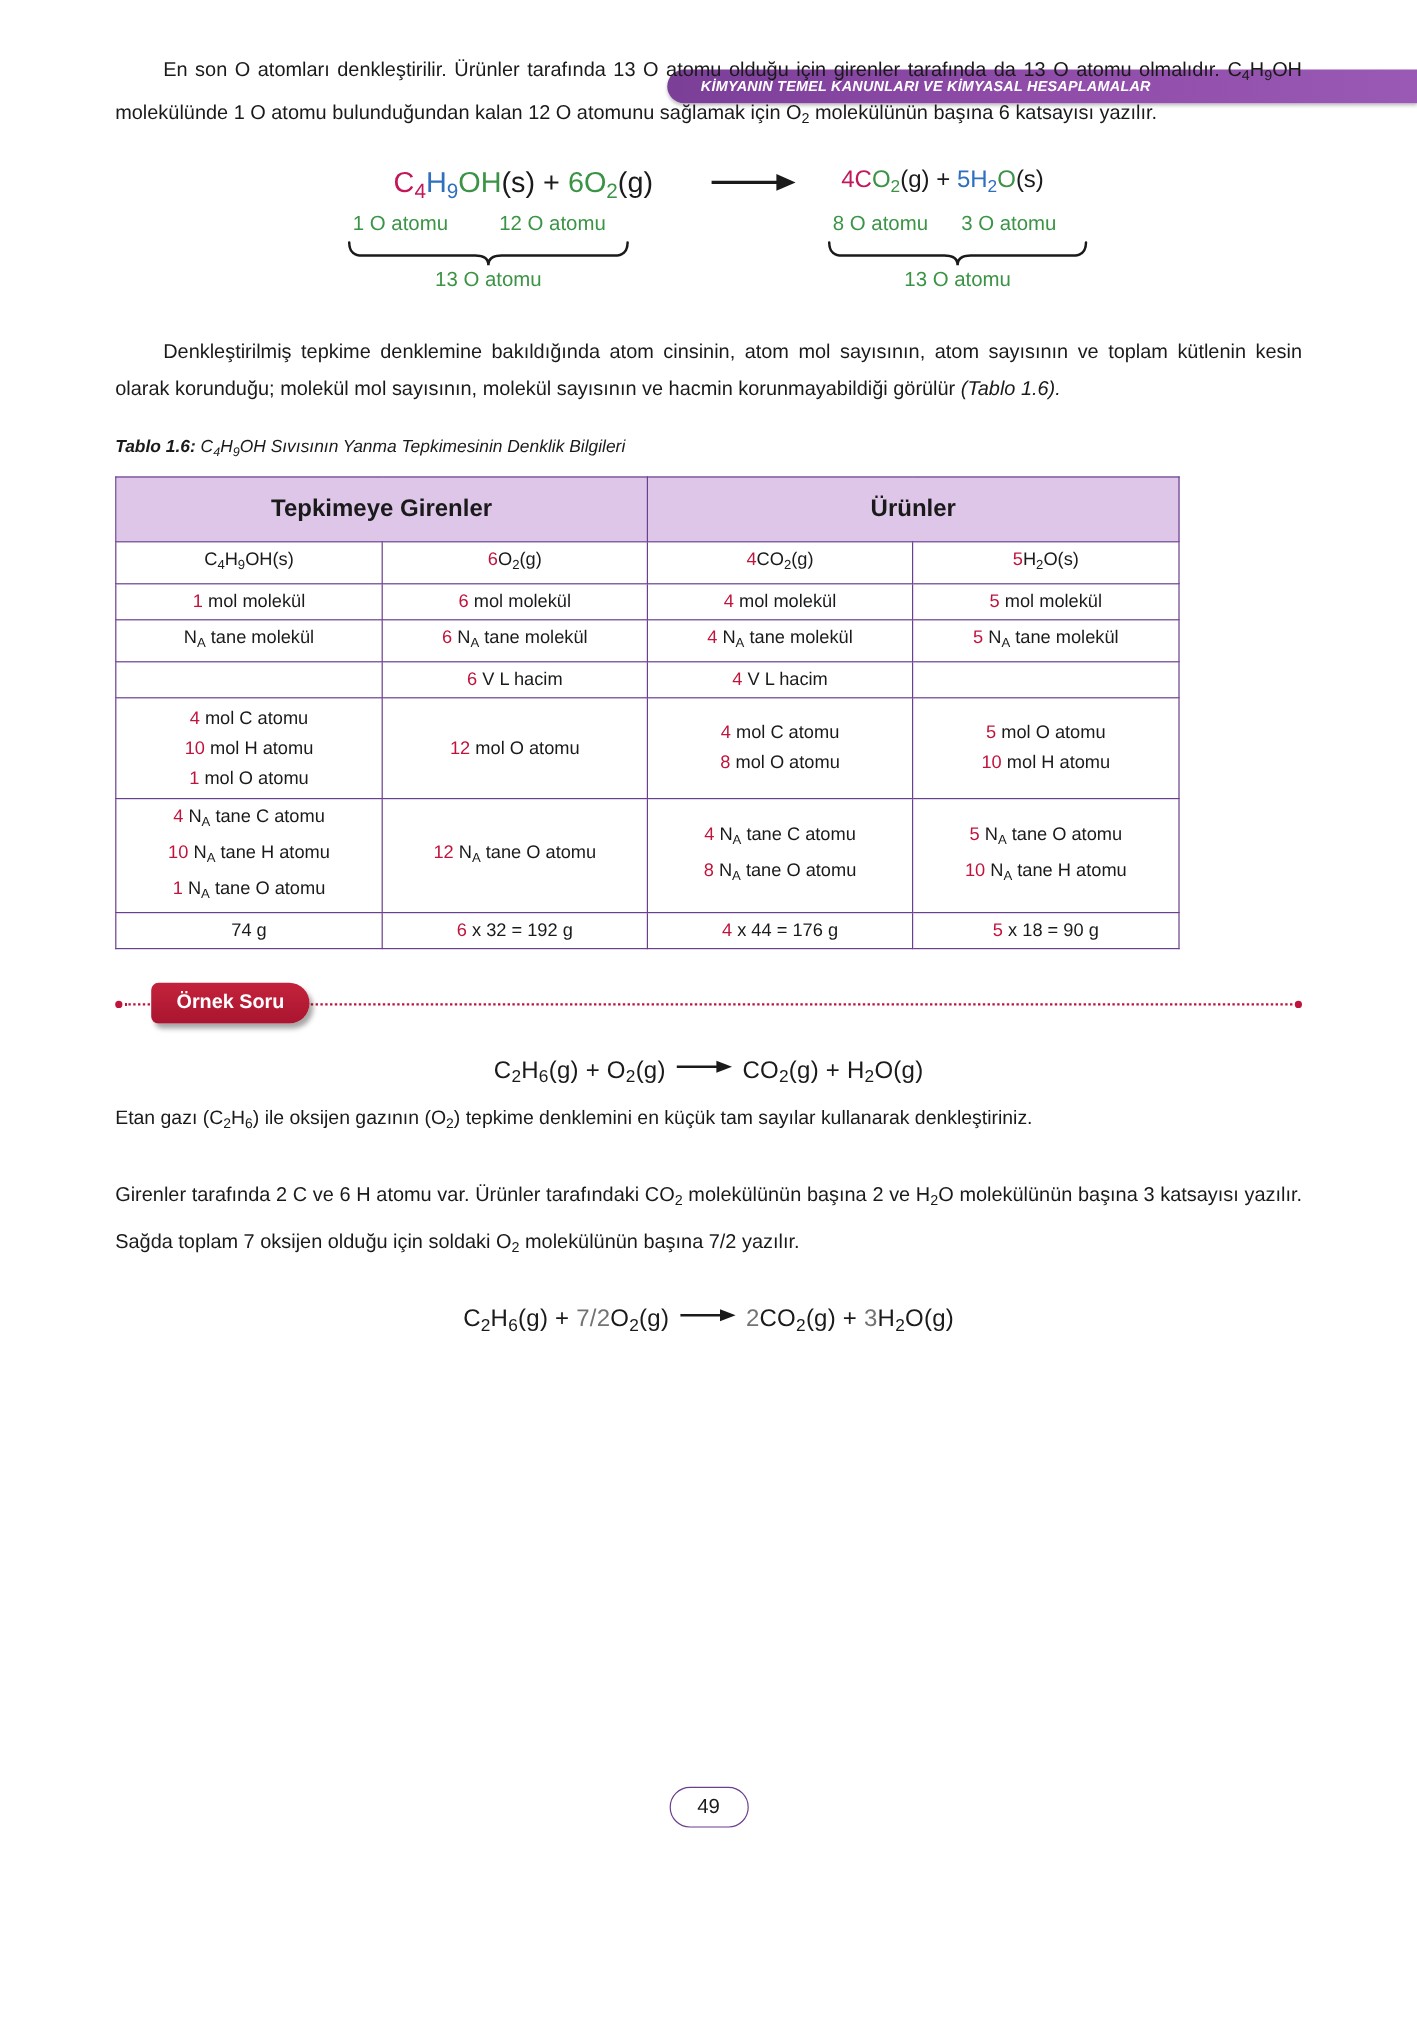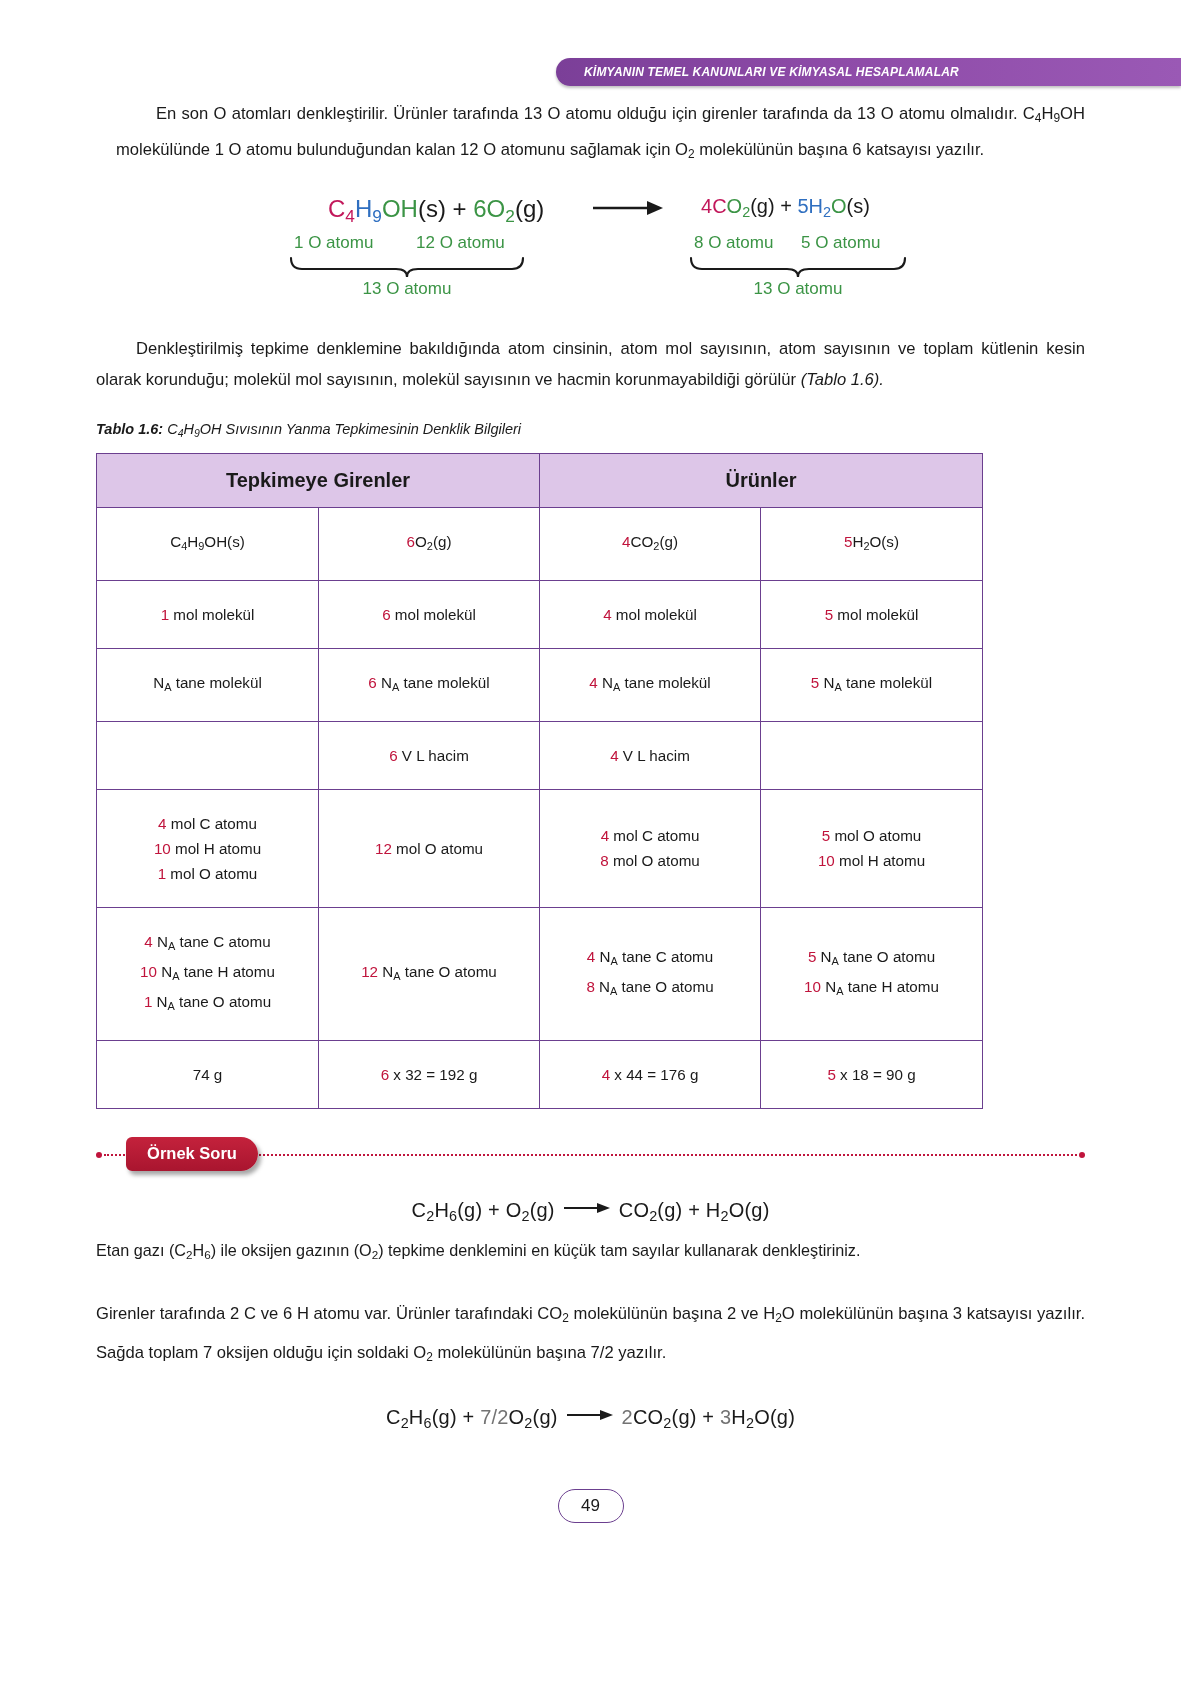--- a/index.html
+++ b/index.html
@@ -46,21 +46,21 @@
     padding: 0 96px;
   }
 
   .para {
     font-size: 16.6px;
     line-height: 31px;
     text-align: justify;
     color: #1a1a1a;
     margin: 0;
   }
-  .para.first { padding-top: 98px; text-indent: 40px; margin-left: 20px; }
+  .para.first { padding-top: 42px; text-indent: 40px; }
   sub { font-size: 0.72em; vertical-align: -0.28em; }
 
   
   .eq-block {
     position: relative;
     margin-top: 22px;
     height: 110px;
   }
   .eq-left  { position: absolute; left: 200px; top: 2px; width: 260px; text-align: left; font-size: 24px; margin-left: 32px; }
   .eq-arrow { position: absolute; left: 495px; top: 4px; width: 80px; text-align: center; }
@@ -98,21 +98,21 @@
     border-collapse: collapse;
     table-layout: fixed;
   }
   table.datatbl td, table.datatbl th {
     border: 1.3px solid #6b3f8f;
     text-align: center;
     vertical-align: middle;
     font-size: 15.2px;
     color: #1a1a1a;
     font-weight: normal;
-    padding: 21px 4px;
+    padding: 2px 4px;
     line-height: 25px;
   }
   table.datatbl thead th {
     background: #ddc6e8;
     font-weight: bold;
     font-size: 20px;
     padding: 14px 4px;
   }
   .rowtall td { height: 84px; }
   .cellnum { color: #c0143c; }
@@ -217,21 +217,21 @@
       </svg>
     </div>
 
     <div class="eq-right">
       <span class="red">4</span><span class="red">C</span><span class="green">O</span><sub class="green">2</sub><span class="black">(g)</span><span class="black"> + </span><span class="blue">5</span><span class="blue">H</span><sub class="blue">2</sub><span class="green">O</span><span class="black">(s)</span>
     </div>
 
     <div class="lbl-row lbl-a">1 O atomu</div>
     <div class="lbl-row lbl-b">12 O atomu</div>
     <div class="lbl-row lbl-c">8 O atomu</div>
-    <div class="lbl-row lbl-d">5 O atomu</div>
+    <div class="lbl-row lbl-d">3 O atomu</div>
 
     <div class="brace-wrap" style="left:192px;">
       <svg width="238" height="22" viewBox="0 0 238 22">
         <path d="M3,2 Q3,13 14,13 L108,13 Q119,13 119,21 Q119,13 130,13 L224,13 Q235,13 235,2" fill="none" stroke="#1a1a1a" stroke-width="2.1" stroke-linecap="round"></path>
       </svg>
     </div>
     <div class="brace-lbl" style="left:192px; width:238px;">13 O atomu</div>
 
     <div class="brace-wrap" style="left:592px;">
       <svg width="220" height="22" viewBox="0 0 220 22">

